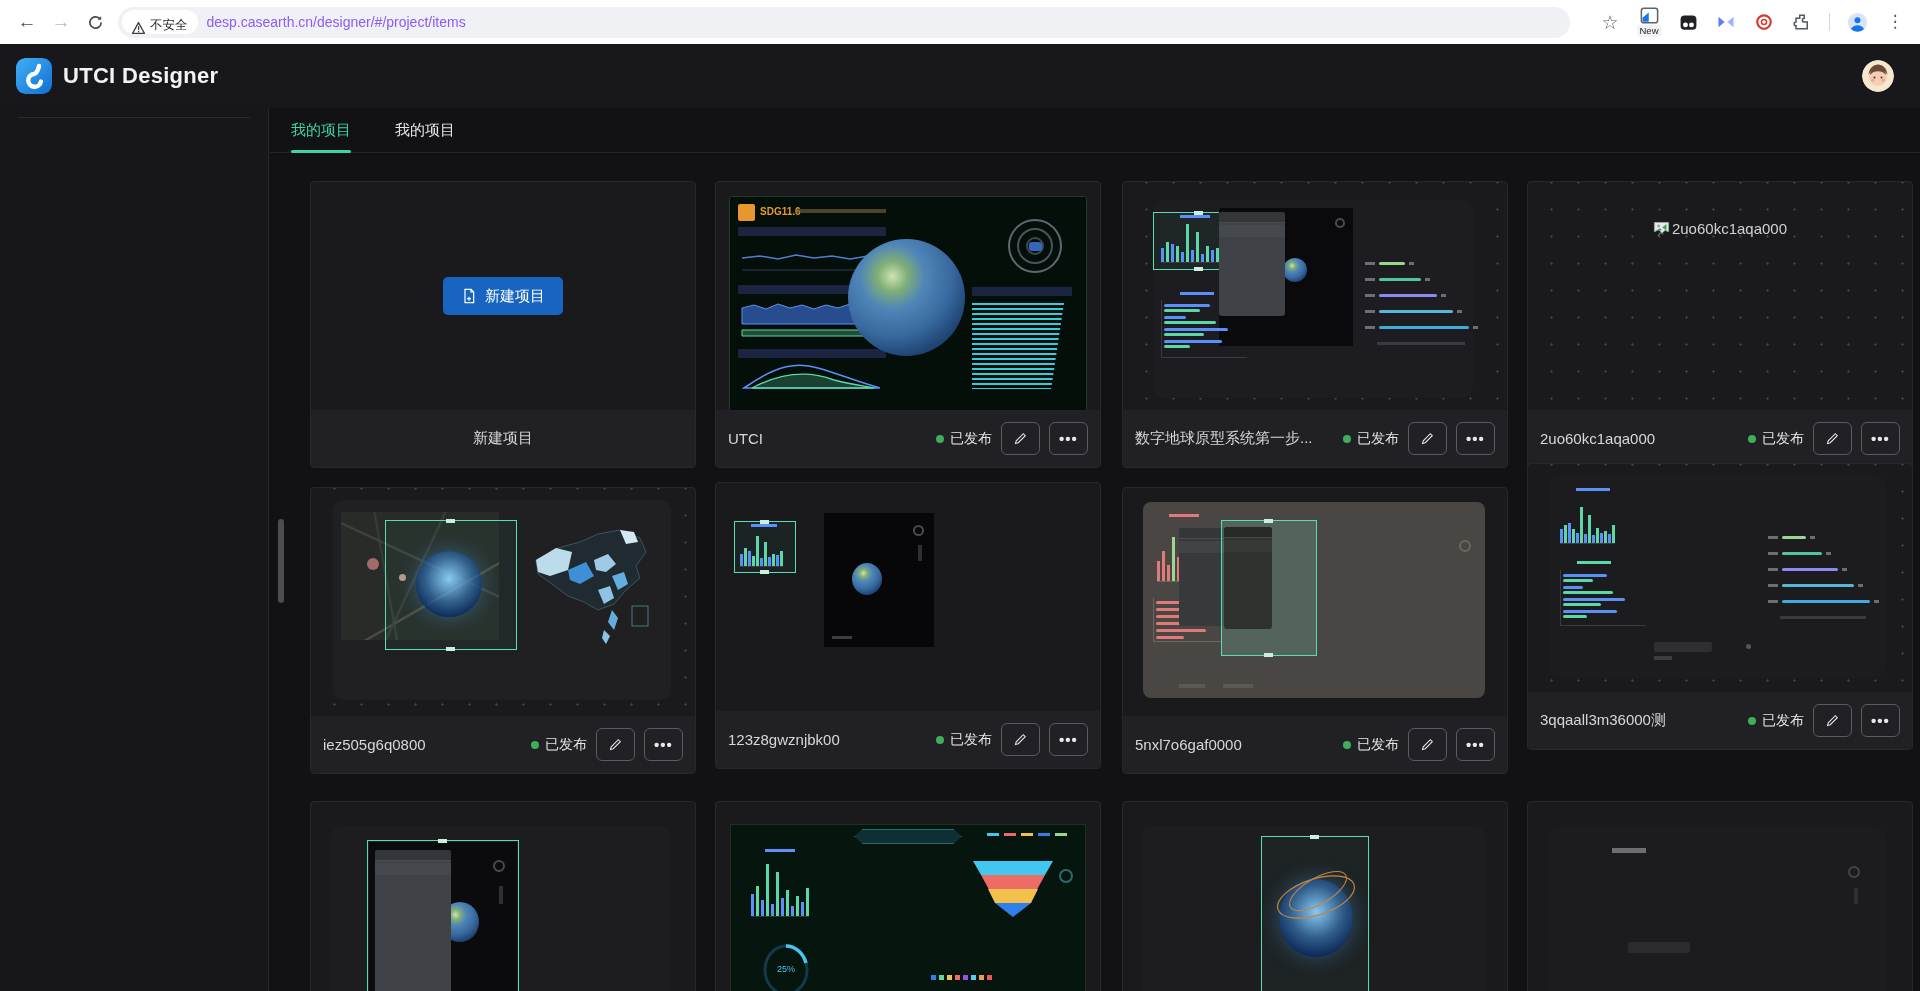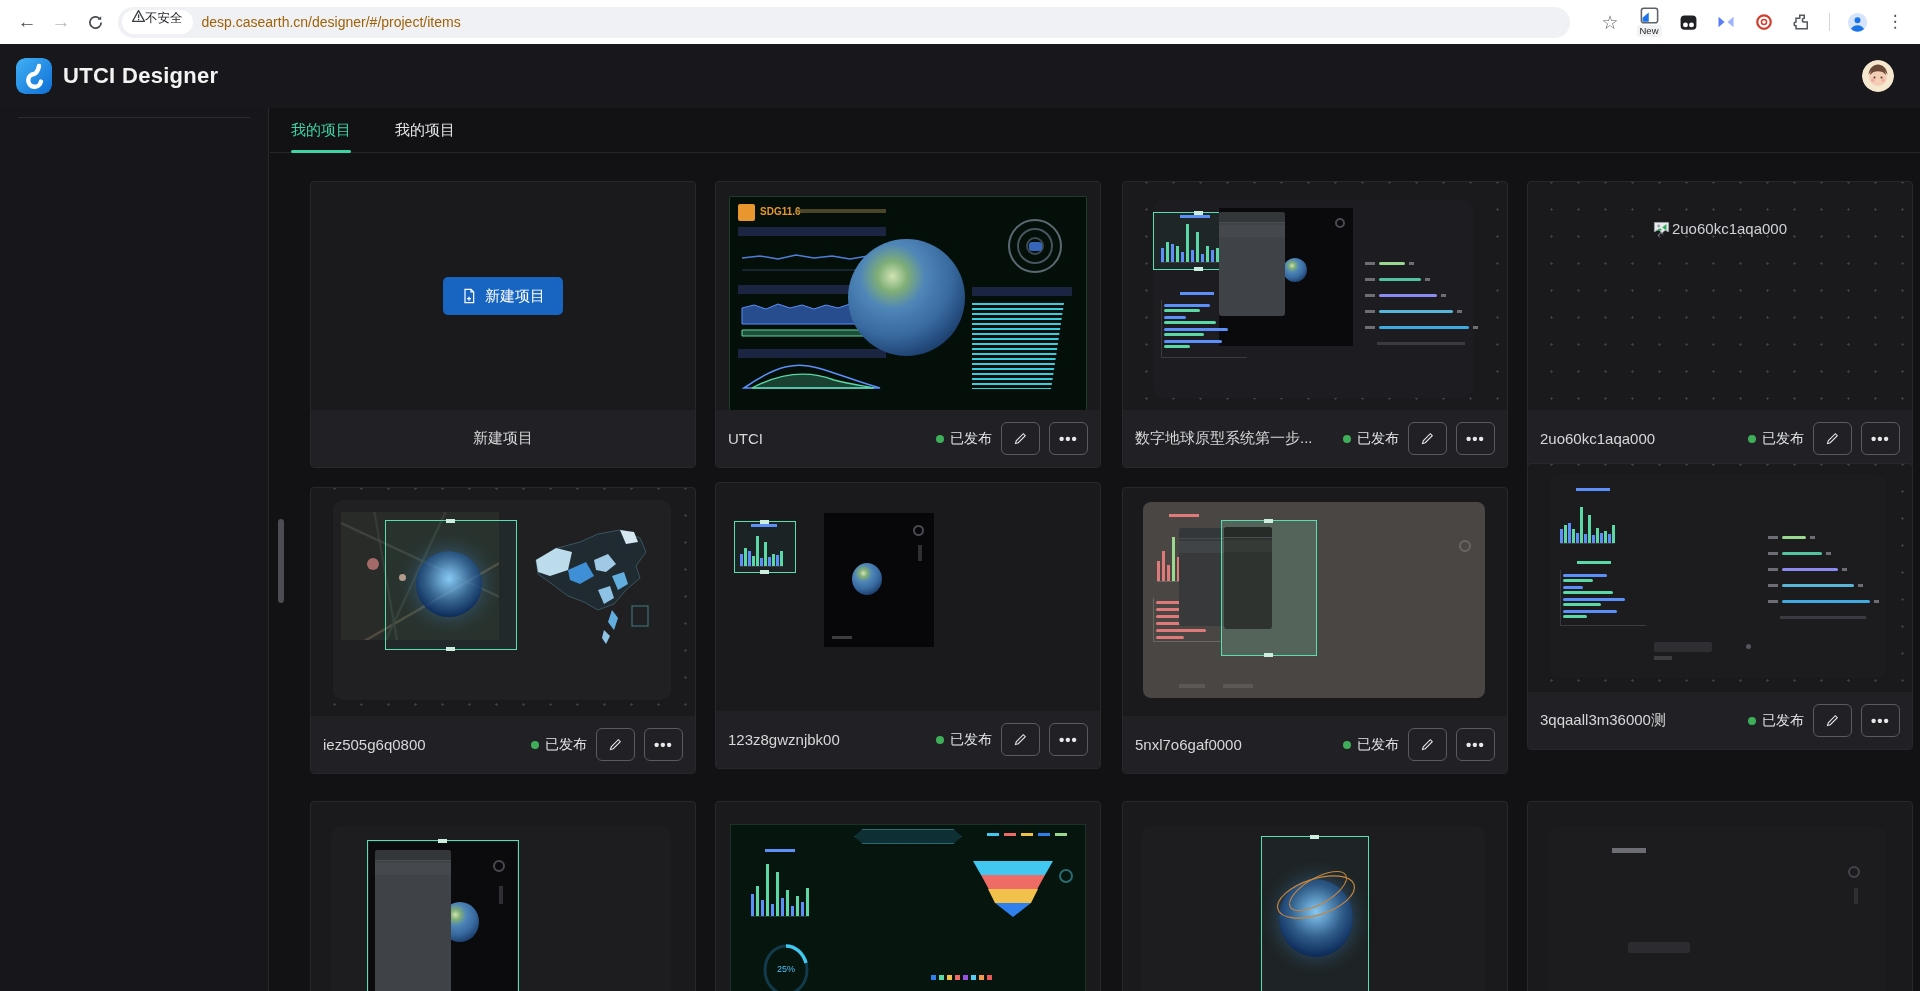--- a/index.html
+++ b/index.html
@@ -6,24 +6,24 @@
   html,body{width:1920px;height:991px;overflow:hidden;background:#121215;
     font-family:"Liberation Sans","DejaVu Sans",sans-serif;}
   
   .chrome{position:absolute;left:0;top:0;width:1920px;height:44px;background:#ffffff;
     display:flex;align-items:center;padding:0 10px;}
   .nav-ic{width:34px;height:34px;display:flex;align-items:center;justify-content:center;
     font-size:19px;color:#45494d;border-radius:50%;flex:0 0 auto}
   .nav-ic.dis{color:#b6b9bd}
   .urlpill{height:31px;flex:0 0 1452px;background:#eff1f4;border-radius:16px;display:flex;
     align-items:center;padding:0 14px 0 4px;margin-left:6px;overflow:hidden}
-  .secchip{height:24px;background:#ffffff;border-radius:12px;display:flex;align-items:flex-start;
-    padding:0 10px;flex:0 0 auto}
+  .secchip{height:24px;background:#ffffff;border-radius:12px;display:flex;align-items:flex-end;
+    gap:5px;padding:0 10px;flex:0 0 auto}
   .secchip span{font-size:12.5px;color:#1f2124}
-  .urltext{font-size:14px;color:#a16207;margin-left:9px;white-space:nowrap}
+  .urltext{font-size:14px;color:#8b5cf6;margin-left:9px;white-space:nowrap}
   .chrome-right{display:flex;align-items:center;gap:16px;margin-left:auto;padding-right:4px}
   .ci{width:22px;height:22px;display:flex;align-items:center;justify-content:center;position:relative}
   .star{font-size:19px;color:#55595e}
   .newwrap{position:relative;width:24px;height:30px;display:flex;flex-direction:column;align-items:center}
   .newchip{margin-top:1px;background:#f1f3f4;border-radius:3px;font-size:9.5px;color:#1f2124;padding:0 3px;line-height:12px}
   .sep{width:1px;height:18px;background:#d4d7da}
   .dots3{font-size:17px;color:#55595e;letter-spacing:0;line-height:6px}
   
   .apphdr{position:absolute;left:0;top:44px;width:1920px;height:64px;background:#18181c;
     display:flex;align-items:center;padding:0 16px}

